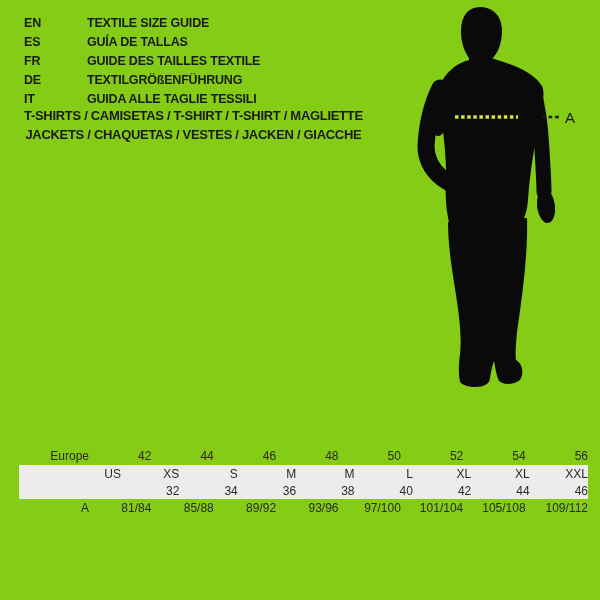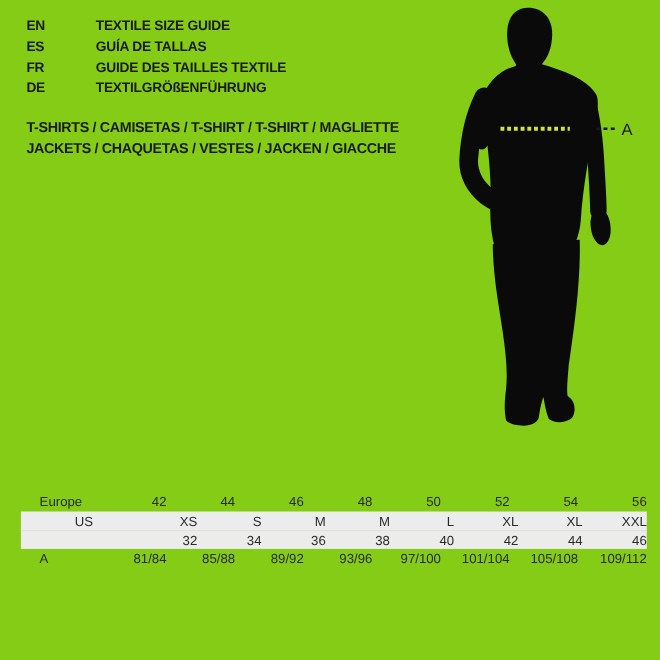--- a/index.html
+++ b/index.html
@@ -7,33 +7,33 @@
     position:relative; width:600px; height:600px; background:#84cc16;
     font-family:"Liberation Sans","DejaVu Sans",sans-serif; color:#1a1a1a;
     overflow:hidden;
   }
   
   .lang-list { position:absolute; left:24px; top:13px; }
   .lang-row { display:flex; height:19px; align-items:center; }
   .lang-code { width:34px; font-weight:bold; font-size:12.5px; letter-spacing:-0.2px; }
   .lang-label { font-weight:bold; font-size:12.5px; letter-spacing:-0.2px; white-space:nowrap;margin-left:29px; }
   
-  .categories { position:absolute; left:24px; top:108px; }
+  .categories { position:absolute; left:24px; top:108px;text-align:center; }
   .cat-line { height:19px; font-weight:bold; font-size:13px; letter-spacing:-0.3px; white-space:nowrap; }
   
   .figure-wrap { position:absolute; left:390px; top:0; width:210px; height:410px; }
   
   .section-heading { position:absolute; left:24px; top:420px; font-weight:bold; font-size:12.5px; letter-spacing:-0.2px; }
   
   .size-table { position:absolute; left:19px; top:447px; width:569px; font-size:12px; color:#2a2a2a; }
   .thead { height:16px; background:#c7c7c7; display:flex; align-items:center; padding-left:5px; font-size:12px; color:#333; letter-spacing:-0.1px; }
   .trow { display:grid; grid-template-columns:70px repeat(8,1fr); height:17px; align-items:center; }
   .trow.shaded { background:#ececec;padding-left:32px; }
   .trow.tall { height:18px; }
-  .tlabel { padding-left:5px; text-align:left;margin-left:12px; }
+  .tlabel { padding-left:5px; text-align:right;margin-left:12px; }
   .tcell { text-align:right; }
   
   .footnote { position:absolute; left:24px; top:548px; font-weight:bold; font-size:12.5px; letter-spacing:-0.2px; }
 </style>
 </head>
 <body>
 
 <div class="canvas">
 
   <div class="lang-list">
@@ -45,20 +45,24 @@
       <span class="lang-code">ES</span>
       <span class="lang-label">GUÍA DE TALLAS</span>
     </div>
     <div class="lang-row">
       <span class="lang-code">FR</span>
       <span class="lang-label">GUIDE DES TAILLES TEXTILE</span>
     </div>
     <div class="lang-row">
       <span class="lang-code">DE</span>
       <span class="lang-label">TEXTILGRÖßENFÜHRUNG</span>
+    </div>
+    <div class="lang-row">
+      <span class="lang-code">IT</span>
+      <span class="lang-label">GUIDA ALLE TAGLIE TESSILI</span>
     </div>
   </div>
 
   <div class="categories">
     <div class="cat-line">T-SHIRTS / CAMISETAS / T-SHIRT / T-SHIRT / MAGLIETTE</div>
     <div class="cat-line">JACKETS / CHAQUETAS / VESTES / JACKEN / GIACCHE</div>
   </div>
 
   <div class="figure-wrap">
     <svg viewBox="0 0 210 410" width="210" height="410">

